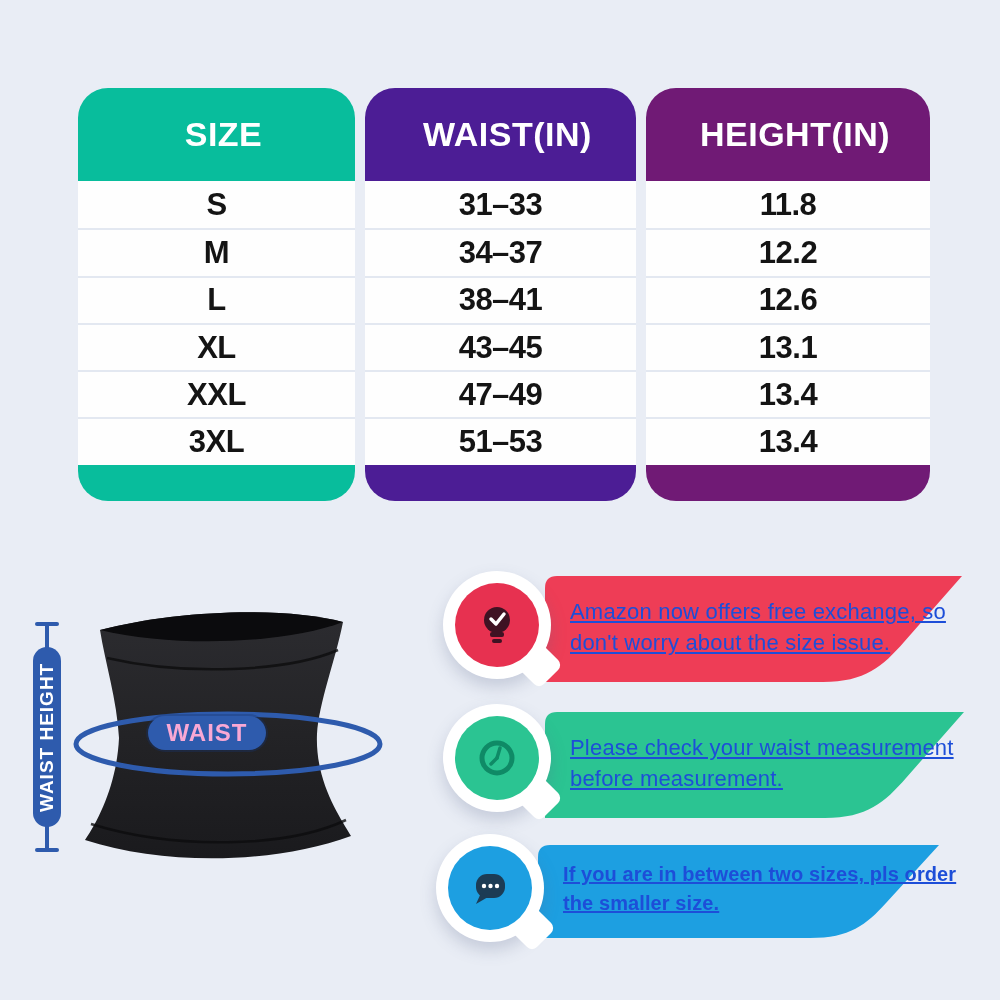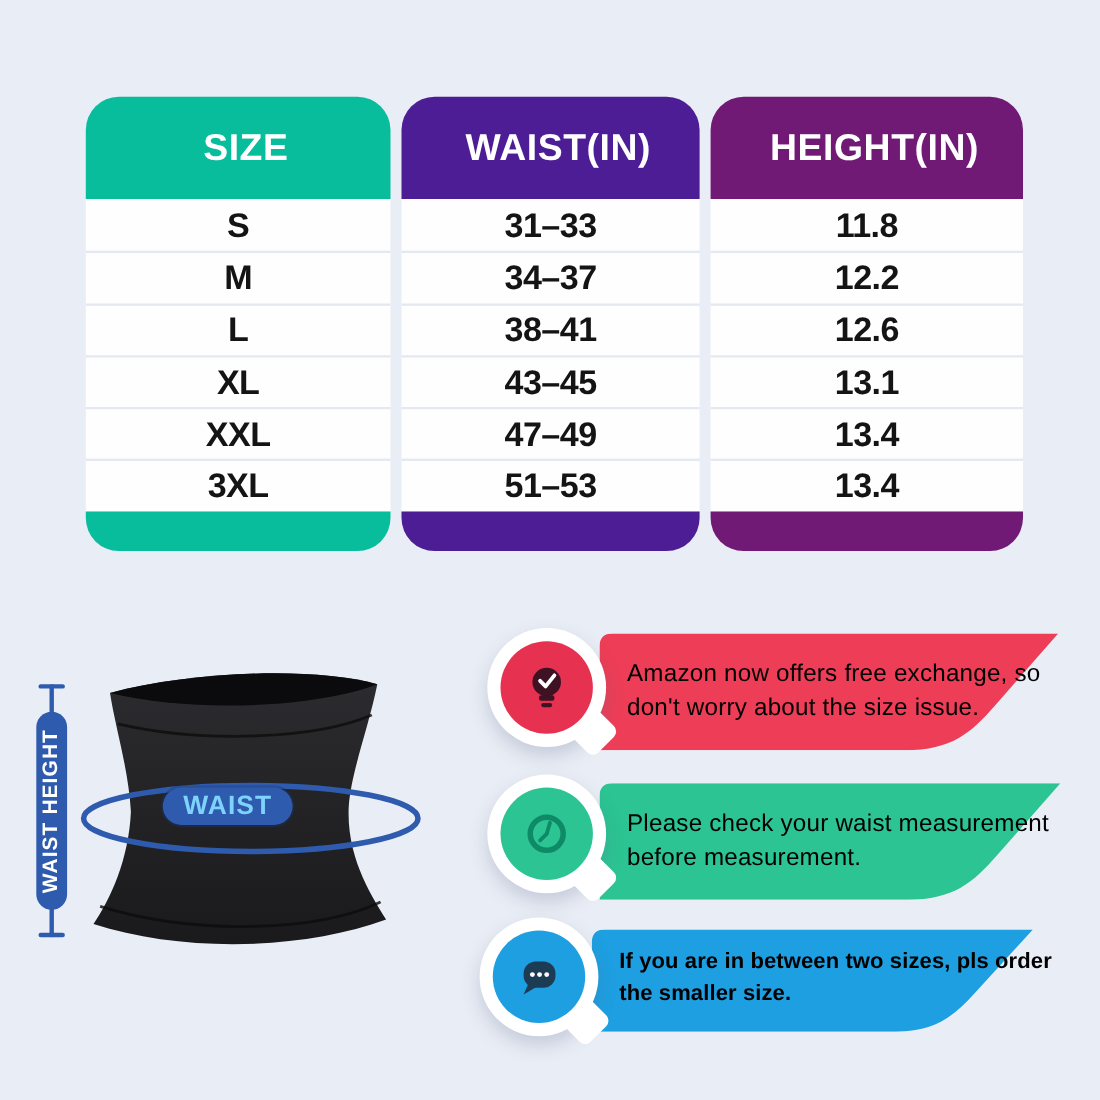--- a/index.html
+++ b/index.html
@@ -19,34 +19,34 @@
   .cell + .cell { border-top:2px solid #e3e8f1; }
   .col-footer { height:36px; border-radius:0 0 30px 30px; }
   .c-teal   { background:#08bd9c; }
   .c-blue   { background:#4c1d95; }
   .c-orange { background:#701a75; }
 
   
   .garment-svg { position:absolute; left:55px; top:592px; }
   .waist-pill { position:absolute; left:148px; top:716px; width:118px; height:34px;
                 background:#2e5bad; border-radius:17px; display:flex; align-items:center;
-                justify-content:center; color:#7dd3fc; font-size:24px; font-weight:700;
+                justify-content:center; color:#f9a8d4; font-size:24px; font-weight:700;
                 letter-spacing:1px; box-shadow:0 0 0 2px rgba(23,52,110,0.35); }
   .measure { position:absolute; left:33px; top:622px; width:28px; height:230px; }
   .measure-line { position:absolute; left:12px; top:0; width:4px; height:100%; background:#2e5bad; border-radius:2px; }
   .measure-cap { position:absolute; left:2px; width:24px; height:4px; background:#2e5bad; border-radius:2px; }
   .cap-top { top:0; } .cap-bottom { bottom:0; }
   .measure-pill { position:absolute; left:0; top:25px; width:28px; height:180px; background:#2e5bad;
                   border-radius:14px; display:flex; align-items:center; justify-content:center;
                   writing-mode:vertical-rl; transform:rotate(180deg); color:#fff; font-size:19px;
                   font-weight:700; letter-spacing:1px; white-space:nowrap; }
 
   
   .banner-svg { position:absolute; }
-  .banner-text { position:absolute; color:#000000; }
+  .banner-text { position:absolute; color:#1d4ed8;text-decoration:underline; }
   .banner-text .ln { white-space:nowrap; }
   .bt-1, .bt-2 { font-size:22px; line-height:31px; font-weight:400; letter-spacing:0.2px; }
   .bt-3 { font-size:20px; line-height:29px; font-weight:700; letter-spacing:0.1px; }
   .badge { position:absolute; width:108px; height:108px; background:#fff; border-radius:50%;
            box-shadow:0 8px 16px rgba(90,105,140,0.25); }
   .badge-tail { position:absolute; width:34px; height:34px; background:#fff; right:-5px; bottom:-3px;
                 transform:rotate(45deg); border-radius:7px; }
   .badge-inner { position:absolute; left:50%; top:50%; width:84px; height:84px; border-radius:50%;
                  transform:translate(-50%,-50%); display:flex; align-items:center; justify-content:center; }
   .bi-red   { background:#e73150; }

